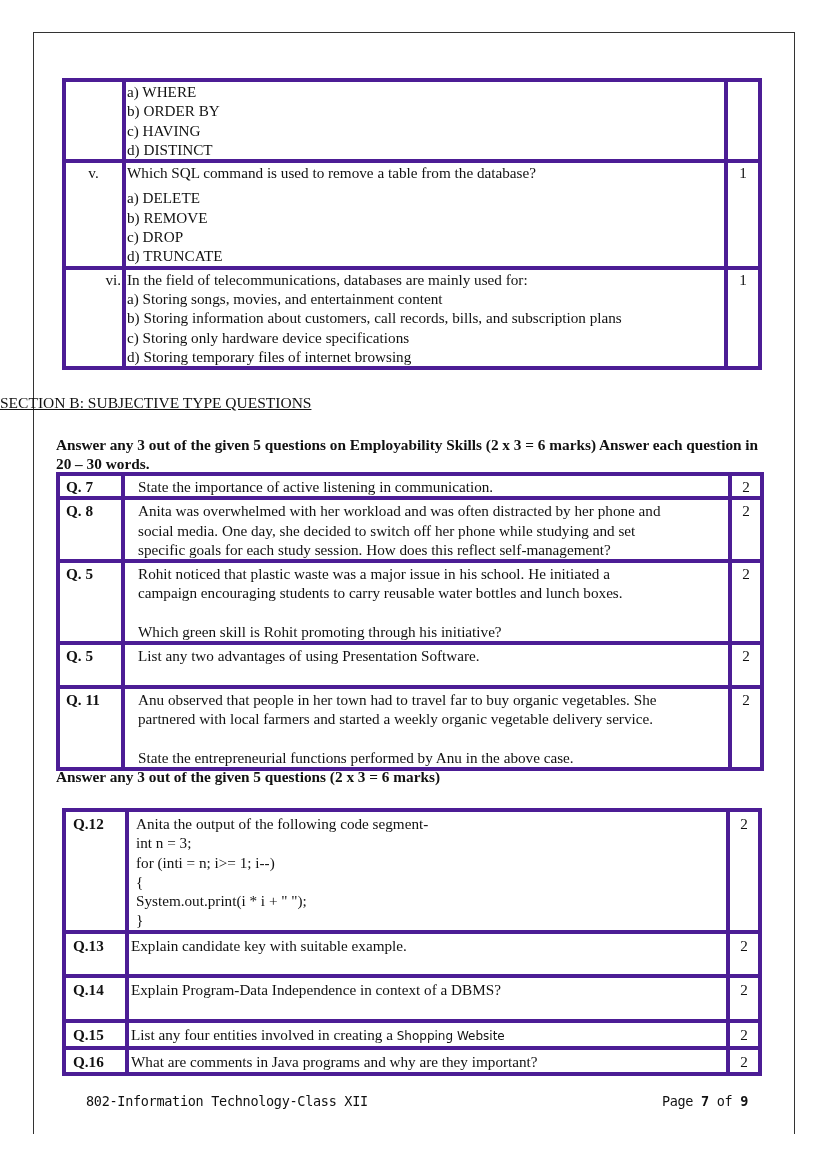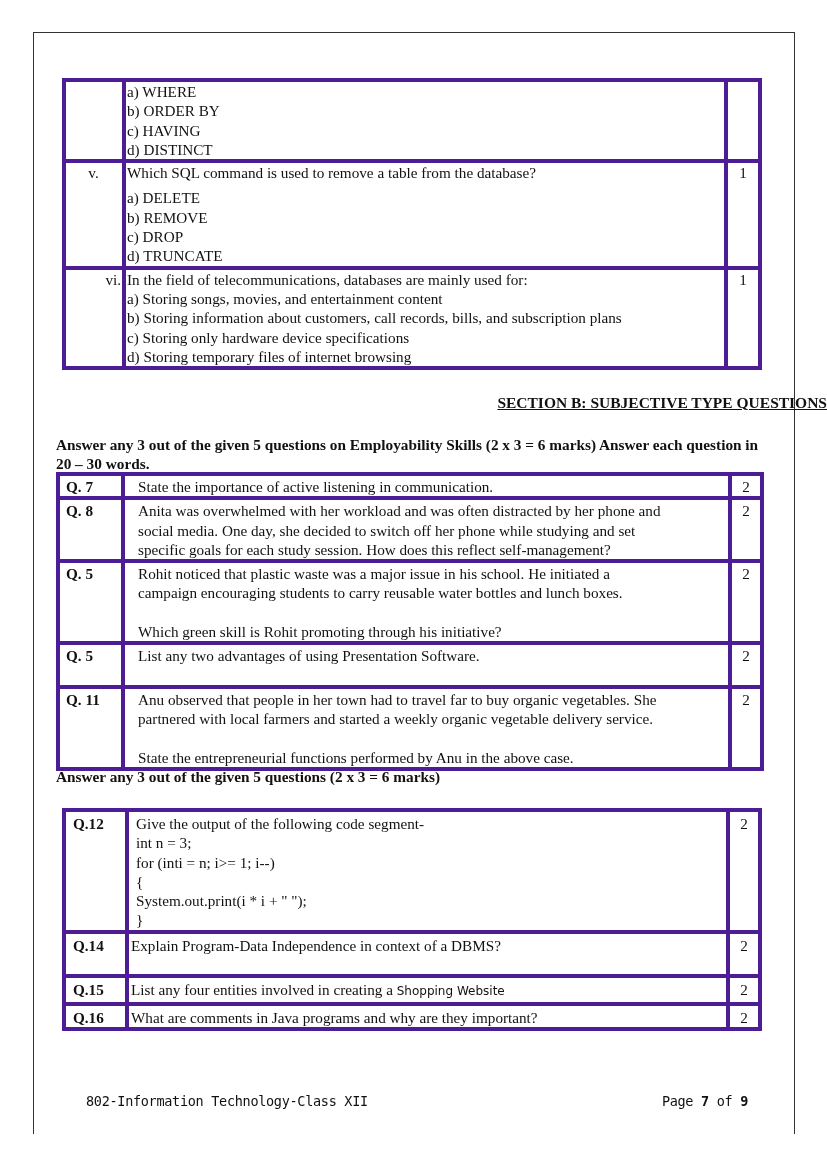--- a/index.html
+++ b/index.html
@@ -9,22 +9,22 @@
                  border-left:1.5px solid #333; border-right:1.5px solid #333; border-top:1.5px solid #333; }
   table { position:absolute; border-collapse:collapse; font-size:15.2px; line-height:19.3px; }
   td { border:4px solid #4c1d95; vertical-align:top; padding:0; }
   .t1 { left:62px; top:78px; width:700px; }
   .t1 .c1 { width:55px; text-align:right; padding-right:1px; }
   .t1 .c2 { width:597px; padding-left:1px; }
   .t1 .c3 { text-align:center; }
   .t1 .c1 .num-v { display:block; text-align:center; padding-right:0; }
   .line { display:block; }
   .q-spacer { display:block; height:6px; }
-  .section-title { position:absolute; left:0; width:827px; top:394px; text-align:right;
-                   font-weight:bold; font-size:15.5px; text-decoration:underline; }
+  .section-title { position:absolute; left:0; width:827px; top:394px; text-align:left;
+                   font-weight:normal; font-size:15.5px; text-decoration:underline; }
   .instr { position:absolute; left:56px; font-weight:bold; font-size:15.3px; line-height:19px; width:705px; }
   .instr1 { top:435px; }
   .instr2 { top:767px; }
   .t2 { left:56px; top:472px; width:708px; }
   .t2 .c1 { width:55px; font-weight:bold; padding-left:6px; }
   .t2 .c2 { width:590px; padding-left:13px; }
   .t2 .c3 { text-align:center; }
   .t2 td { padding-top:1px; }
   .blank { display:block; height:19.3px; }
   .t3 { left:62px; top:808px; width:700px; }
@@ -138,26 +138,34 @@
     </tbody>
 </table>
 
 <div class="instr instr2">Answer any 3 out of the given 5 questions (2 x 3 = 6 marks)</div>
 
 <table class="t3">
   <tbody id="t3-body">
       <tr>
         <td class="c1">Q.12</td>
         <td class="c2 indent">
-          <span class="line">Give the output of the following code segment-</span>
+          <span class="line">Anita the output of the following code segment-</span>
           <span class="line">int n = 3;</span>
           <span class="line">for (inti = n; i&gt;= 1; i--)</span>
           <span class="line">{</span>
           <span class="line">System.out.print(i * i + " ");</span>
           <span class="line">}</span>
+        </td>
+        <td class="c3">2</td>
+      </tr>
+      <tr>
+        <td class="c1">Q.13</td>
+        <td class="c2">
+          <span class="line">Explain candidate key with suitable example.</span>
+          <span class="blank"></span>
         </td>
         <td class="c3">2</td>
       </tr>
       <tr>
         <td class="c1">Q.14</td>
         <td class="c2">
           <span class="line">Explain Program-Data Independence in context of a DBMS?</span>
           <span class="blank"></span>
         </td>
         <td class="c3">2</td>

